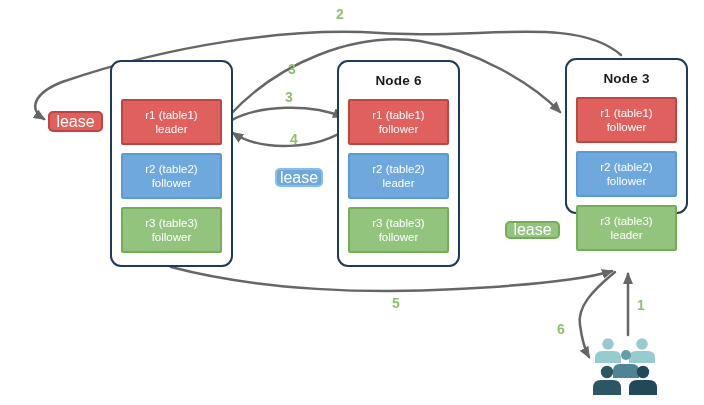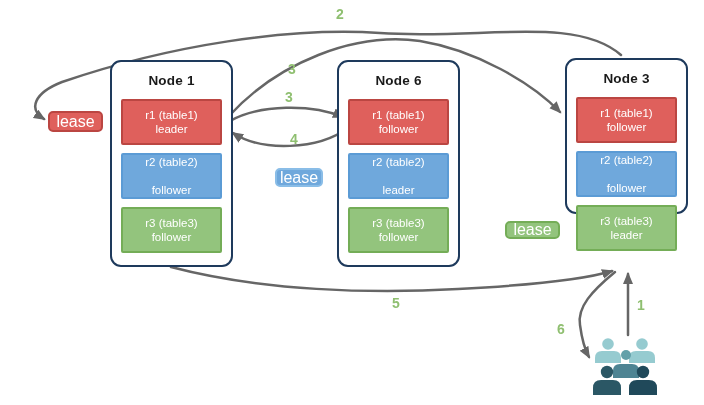--- a/index.html
+++ b/index.html
@@ -32,21 +32,21 @@
     margin-top:11px; text-align:center; font-weight:bold; font-size:13.5px;
     color:var(--title_text); letter-spacing:0.2px;
   }
   .reps{position:absolute; left:9px; right:9px; top:37px; display:flex; flex-direction:column; gap:8px;}
   .rep{
     height:46px; border-radius:2px; border:2px solid; box-sizing:border-box;
     display:flex; flex-direction:column; align-items:center; justify-content:center;
     color:#fff; font-size:11.5px; line-height:1.25; text-align:center;
   }
   .rep-red{background:var(--red_fill); border-color:var(--red_border);}
-  .rep-blue{background:var(--blue_fill); border-color:var(--blue_border);justify-content:space-between;}
+  .rep-blue{background:var(--blue_fill); border-color:var(--blue_border);}
   .rep-green{background:var(--green_fill); border-color:var(--green_border);}
   .lease{
     position:absolute; box-sizing:border-box; border:2px solid; border-radius:5px;
     color:#fff; font-size:16px; display:flex; align-items:center; justify-content:center;
   }
   .lease-red{background:var(--red_fill); border-color:var(--red_border);}
   .lease-blue{background:var(--blue_fill); border-color:#8abde7;}
   .lease-green{background:var(--green_fill); border-color:var(--green_border);}
   .step{
     position:absolute; color:var(--step_label); font-weight:bold; font-size:14px;
@@ -67,21 +67,20 @@
     <path class="arrow" d="M 621 55 C 575 15, 480 40, 380 33 C 290 27, 170 45, 62 82 C 34 93, 28 109, 44 119" marker-end="url(#ah)"></path>
     <path class="arrow" d="M 228 117 C 278 62, 355 32, 420 41 C 476 50, 532 83, 560 112" marker-end="url(#ah)"></path>
     <path class="arrow" d="M 230 121 C 260 104, 312 104, 343 117" marker-end="url(#ah)"></path>
     <path class="arrow" d="M 348 128 C 318 150, 262 152, 233 133" marker-end="url(#ah)"></path>
     <path class="arrow" d="M 171 267 C 262 291, 372 294, 458 289 C 534 285, 586 279, 612 271" marker-end="url(#ah)"></path>
     <path class="arrow" d="M 628 335 L 628 274" marker-end="url(#ah)"></path>
     <path class="arrow" d="M 615 272 C 592 291, 577 307, 580 325 C 582 340, 585 350, 589 357" marker-end="url(#ah)"></path>
   </svg>
 
   <div class="node" style="left:110px; top:60px;">
-    <div class="node-title">Node 1</div>
     <div class="reps">
       <div class="rep rep-red">
         <span>r1 (table1)</span>
         <span>leader</span>
       </div>
       <div class="rep rep-blue">
         <span>r2 (table2)</span>
         <span>follower</span>
       </div>
       <div class="rep rep-green">

